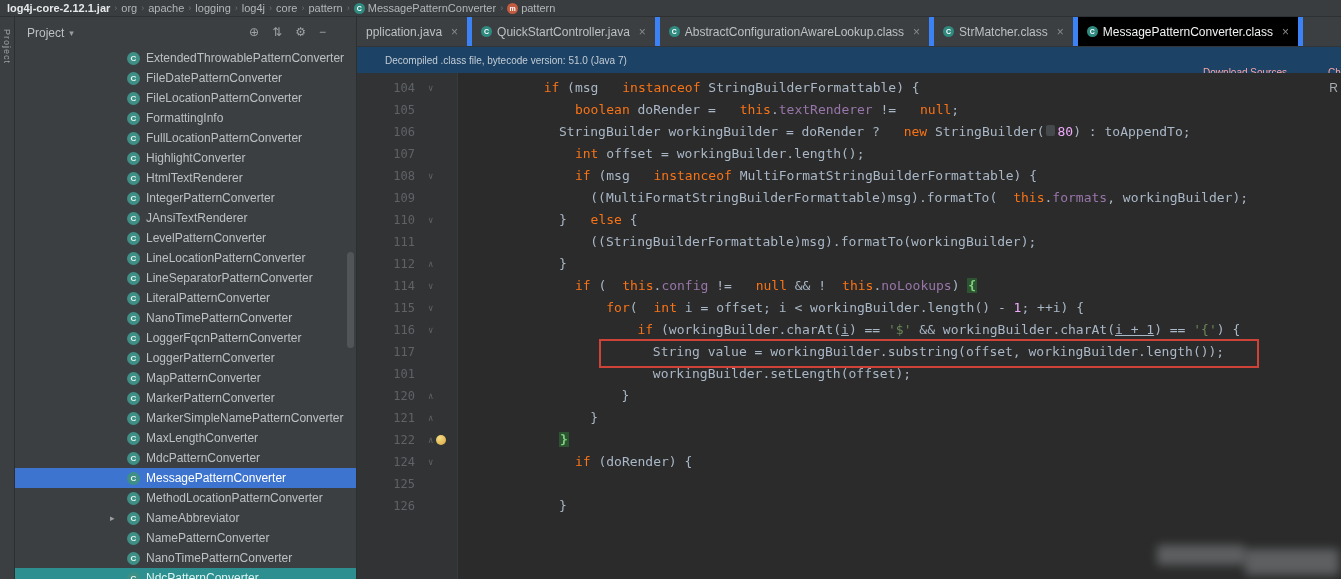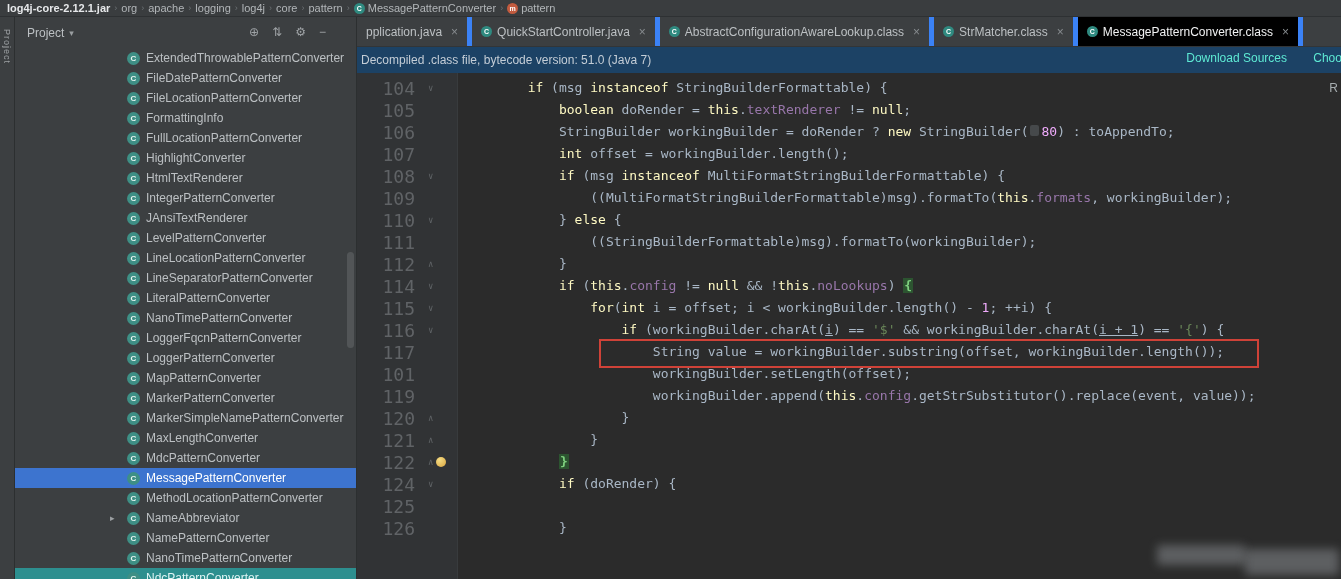--- a/index.html
+++ b/index.html
@@ -39,37 +39,37 @@
   .tree-scrollbar{position:absolute;right:2px;top:235px;width:7px;height:96px;background:#5a5d5f;border-radius:4px;opacity:.75;}
 
   
   .editor-col{flex:1;min-width:0;display:flex;flex-direction:column;background:#2b2b2b;}
   .tabbar{height:30px;flex:0 0 30px;background:#3c3f41;border-bottom:1px solid #323537;box-sizing:border-box;
     display:flex;align-items:stretch;overflow:hidden;}
   .tab{display:flex;align-items:center;gap:5px;padding:0 9px;font-size:12px;color:#bcc0c3;border-right:5px solid #3b82f6;white-space:nowrap;}
   .tab.active{background:#000000;color:#f1f2f3;}
   .tab-close{color:#878c8f;font-size:12px;margin-left:4px;}
 
-  .banner{height:26px;flex:0 0 26px;background:#1c4265;display:flex;align-items:center;padding:0 4px;font-size:12px;
+  .banner{height:26px;flex:0 0 26px;background:#1c4265;display:flex;align-items:center;padding:0 28px;font-size:10px;
     color:#c4cdd6;position:relative;overflow:hidden;}
-  .banner .blink{color:#5eead4;position:absolute;top:4px;cursor:pointer;}
+  .banner .blink{color:#fca5a5;position:absolute;top:20px;cursor:pointer;}
   .banner .link-0{right:54px;}
   .banner .link-1{right:-61px;}
 
   .code-pane{flex:1;position:relative;overflow:hidden;font-family:"DejaVu Sans Mono",monospace;font-size:13px;}
   .gutter-bg{position:absolute;left:0;top:0;bottom:0;width:100px;background:#313335;border-right:1px solid #383b3d;}
   #lines{position:relative;padding-top:4px;}
   .code-line{height:22px;display:flex;align-items:center;}
-  .lnum{flex:0 0 66px;text-align:right;color:#606366;font-size:18px;padding-right:8px;box-sizing:border-box;
+  .lnum{flex:0 0 66px;text-align:right;color:#606366;font-size:12px;padding-right:8px;box-sizing:border-box;
     font-family:"DejaVu Sans Mono",monospace;}
   .fold{flex:0 0 34px;display:flex;align-items:center;gap:3px;padding-left:5px;box-sizing:border-box;
     color:#5f6366;font-size:9px;}
   .ltext{padding-left:8px;white-space:pre;line-height:22px;}
   .tok-p{color:#a9b7c6;}
-  .tok-kw{color:#fef9c3;}
+  .tok-kw{color:#f97316;margin-left:16px;}
   .tok-fld{color:#9876aa;}
   .tok-str{color:#6a8759;}
   .tok-num{color:#f0abfc;}
   .tok-ul{color:#a9b7c6;text-decoration:underline;}
   .tok-brc{color:#7fd17f;background:#2c5430;font-weight:bold;padding:0 1px;}
   .tok-inlay{display:inline-block;width:9px;height:11px;background:#46494b;border-radius:2px;margin:0 3px 0 1px;}
   .bulb{width:10px;height:10px;border-radius:50%;background:radial-gradient(circle at 35% 30%,#f5dd85,#d9a53f);display:inline-block;}
   .annotation-box{position:absolute;left:242px;top:266px;width:656px;height:25px;border:2px solid #cf4238;z-index:3;pointer-events:none;}
   .clipped-r{position:absolute;top:8px;right:3px;color:#a7adb0;font-size:12px;font-family:"Liberation Sans",sans-serif;}
   .wm{position:absolute;background:rgba(200,205,210,.32);filter:blur(5px);border-radius:3px;pointer-events:none;}
@@ -367,25 +367,20 @@
               <span class="lnum">117</span>
               <span class="fold"></span>
               <span class="ltext"><span class="tok-p">                        String value = workingBuilder.substring(offset, workingBuilder.length());</span></span>
             </div>
             <div class="code-line">
               <span class="lnum">101</span>
               <span class="fold"></span>
               <span class="ltext"><span class="tok-p">                        workingBuilder.setLength(offset);</span></span>
             </div>
             <div class="code-line">
-              <span class="lnum">119</span>
-              <span class="fold"></span>
-              <span class="ltext"><span class="tok-p">                        workingBuilder.append(</span><span class="tok-kw">this</span><span class="tok-p">.</span><span class="tok-fld">config</span><span class="tok-p">.getStrSubstitutor().replace(event, value));</span></span>
-            </div>
-            <div class="code-line">
               <span class="lnum">120</span>
               <span class="fold">
                 <span class="fold-arrow">∧</span>
               </span>
               <span class="ltext"><span class="tok-p">                    }</span></span>
             </div>
             <div class="code-line">
               <span class="lnum">121</span>
               <span class="fold">
                 <span class="fold-arrow">∧</span>

